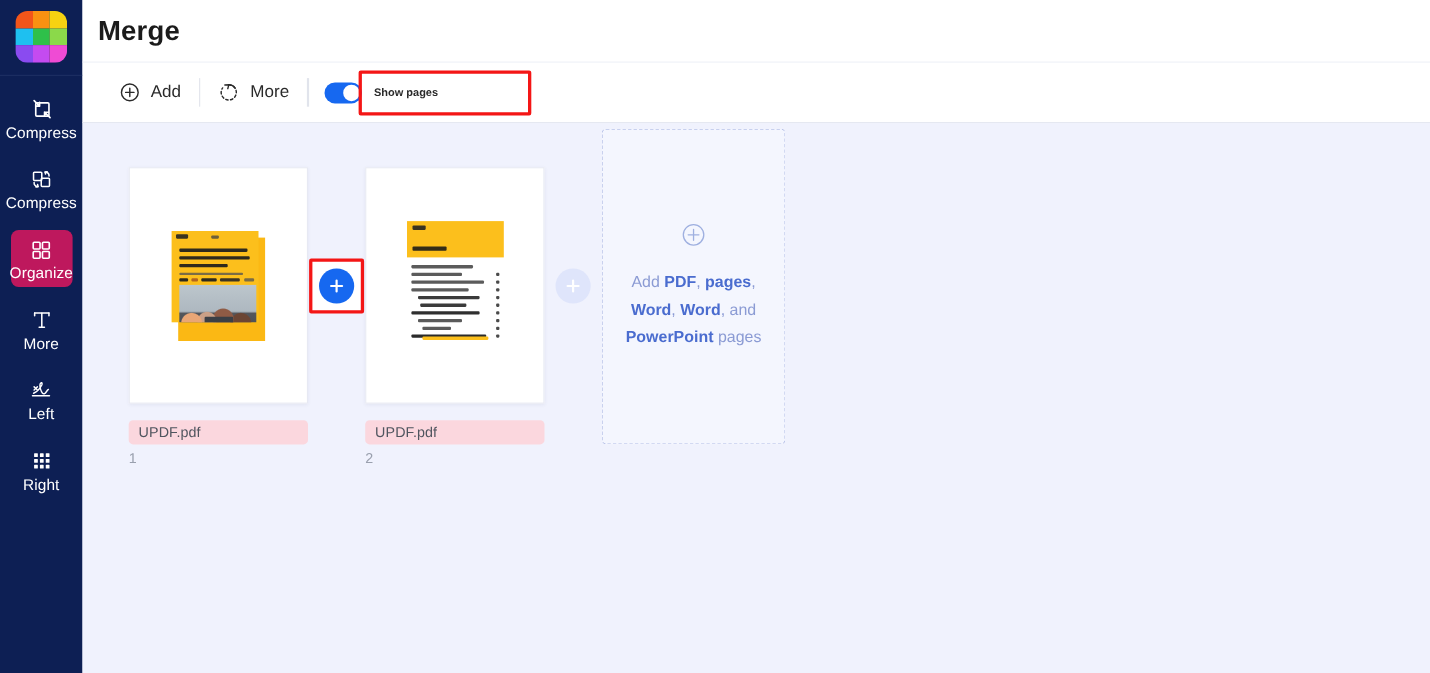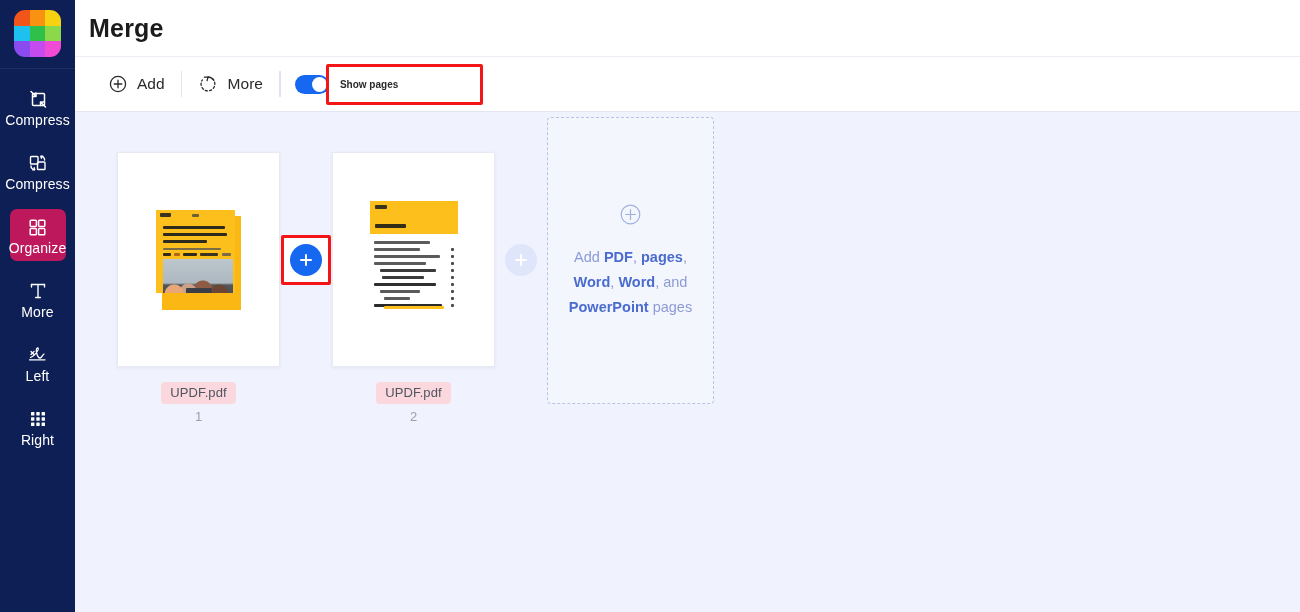--- a/index.html
+++ b/index.html
@@ -95,21 +95,21 @@
   
   #canvas {
     flex: 1 1 auto; background: #f0f2fd;
     position: relative; overflow: hidden;
   }
   #cards {
     position: absolute; left: 42px; top: 40px;
     display: flex; align-items: flex-start;
   }
 
-  .page-card { display: flex; flex-direction: column; align-items: center; width: 163px; }
+  .page-card { display: flex; flex-direction: column; width: 163px; }
   .page-thumb {
     width: 163px; height: 215px; background: #ffffff;
     border: 1px solid #e7e9f3;
     box-shadow: 0 1px 3px rgba(60,70,120,.07);
     display: flex; align-items: center; justify-content: center;
     cursor: pointer; position: relative; overflow: hidden;
   }
   .badge {
     margin-top: 15px;
     background: #fbd7de; color: #50555f;

